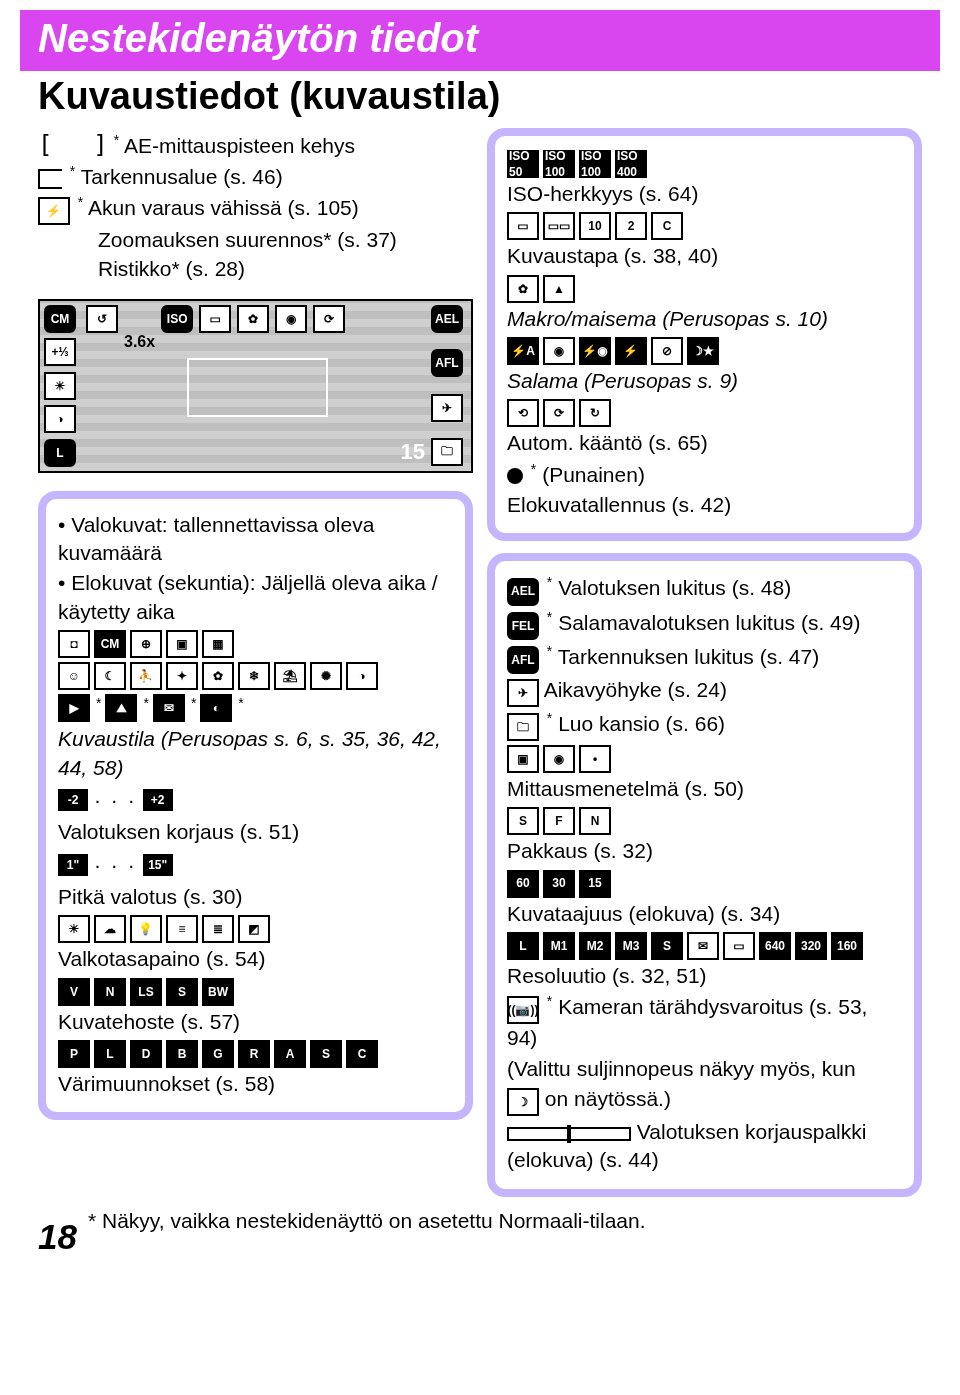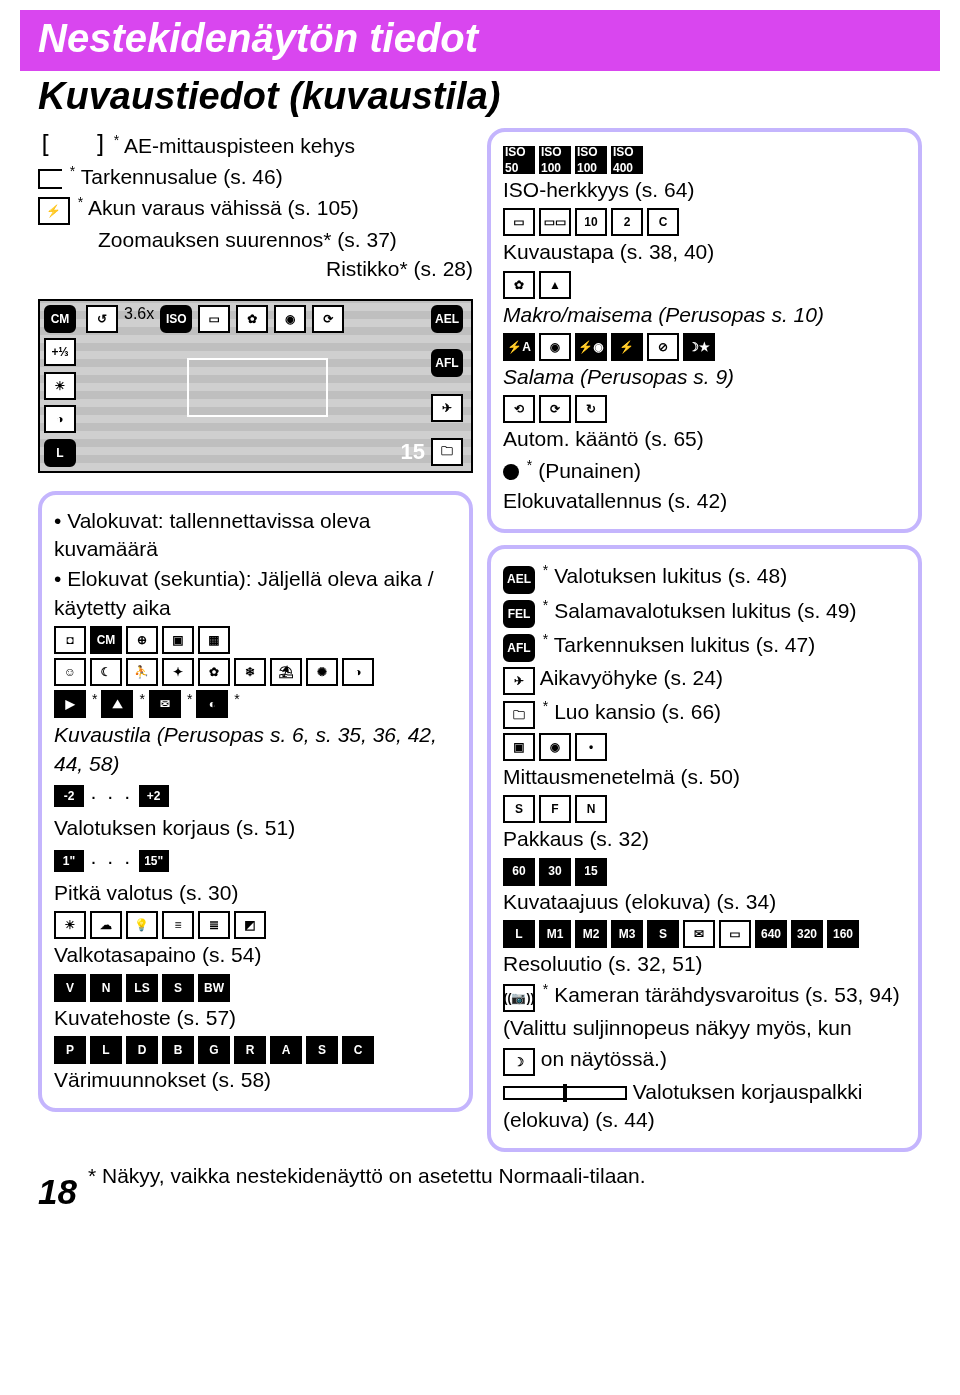--- a/index.html
+++ b/index.html
@@ -21,36 +21,35 @@
     color: #fff;
     font-weight: 900;
     font-size: 40px;
     padding: 6px 18px 10px 18px;
     margin-bottom: 4px;
     font-style: italic;
   }
   .subtitle {
     font-size: 38px;
     font-weight: 900;
-    font-style: italic;
     padding: 0 0 10px 18px;
   }
   .cols {
     display: flex;
     gap: 14px;
     padding: 0 18px;
   }
   .col {
     flex: 1;
     display: flex;
     flex-direction: column;
     gap: 12px;
   }
   .fbox {
-    border: 4px solid #c4b5fd;
+    border: 8px solid #c4b5fd;
     border-radius: 18px;
     padding: 10px 12px 12px 12px;
     font-size: 21px;
     line-height: 1.35;
   }
   .fbox .row { margin: 2px 0; }
   .icon-strip {
     display: flex;
     gap: 4px;
     flex-wrap: wrap;
@@ -206,34 +205,34 @@
   <div class="subtitle">Kuvaustiedot (kuvaustila)</div>
 
   <div class="cols">
 
     <div class="col">
       <div class="callouts">
         <div><span class="bracket">[&nbsp;&nbsp;]</span><span class="star"></span> <span>AE-mittauspisteen kehys</span></div>
         <div><span class="box-open-right"></span> <span class="star"></span> <span>Tarkennusalue (s. 46)</span></div>
         <div><span class="ic">⚡</span> <span class="star"></span> <span>Akun varaus vähissä (s. 105)</span></div>
         <div style="padding-left:60px;"><span>Zoomauksen suurennos* (s. 37)</span></div>
-        <div style="padding-left:60px;text-align:right;"><span>Ristikko* (s. 28)</span></div>
+        <div style="padding-left:60px;"><span>Ristikko* (s. 28)</span></div>
       </div>
 
       <div class="camera-lcd">
         <div class="left-icons">
           <span class="ic inv round">CM</span>
           <span class="ic">+⅓</span>
           <span class="ic">☀</span>
           <span class="ic">◑</span>
           <span class="ic inv round">L</span>
         </div>
         <div class="top-line">
           <span class="ic">↺</span>
-          <span style="font-weight:normal;">3.6x</span>
+          <span style="font-weight:bold;margin-top:28px;">3.6x</span>
           <span class="ic inv round">ISO</span>
           <span class="ic">▭</span>
           <span class="ic">✿</span>
           <span class="ic">◉</span>
           <span class="ic">⟳</span>
         </div>
         <div class="right-icons">
           <span class="ic inv round">AEL</span>
           <span class="ic inv round">AFL</span>
           <span class="ic">✈</span>

